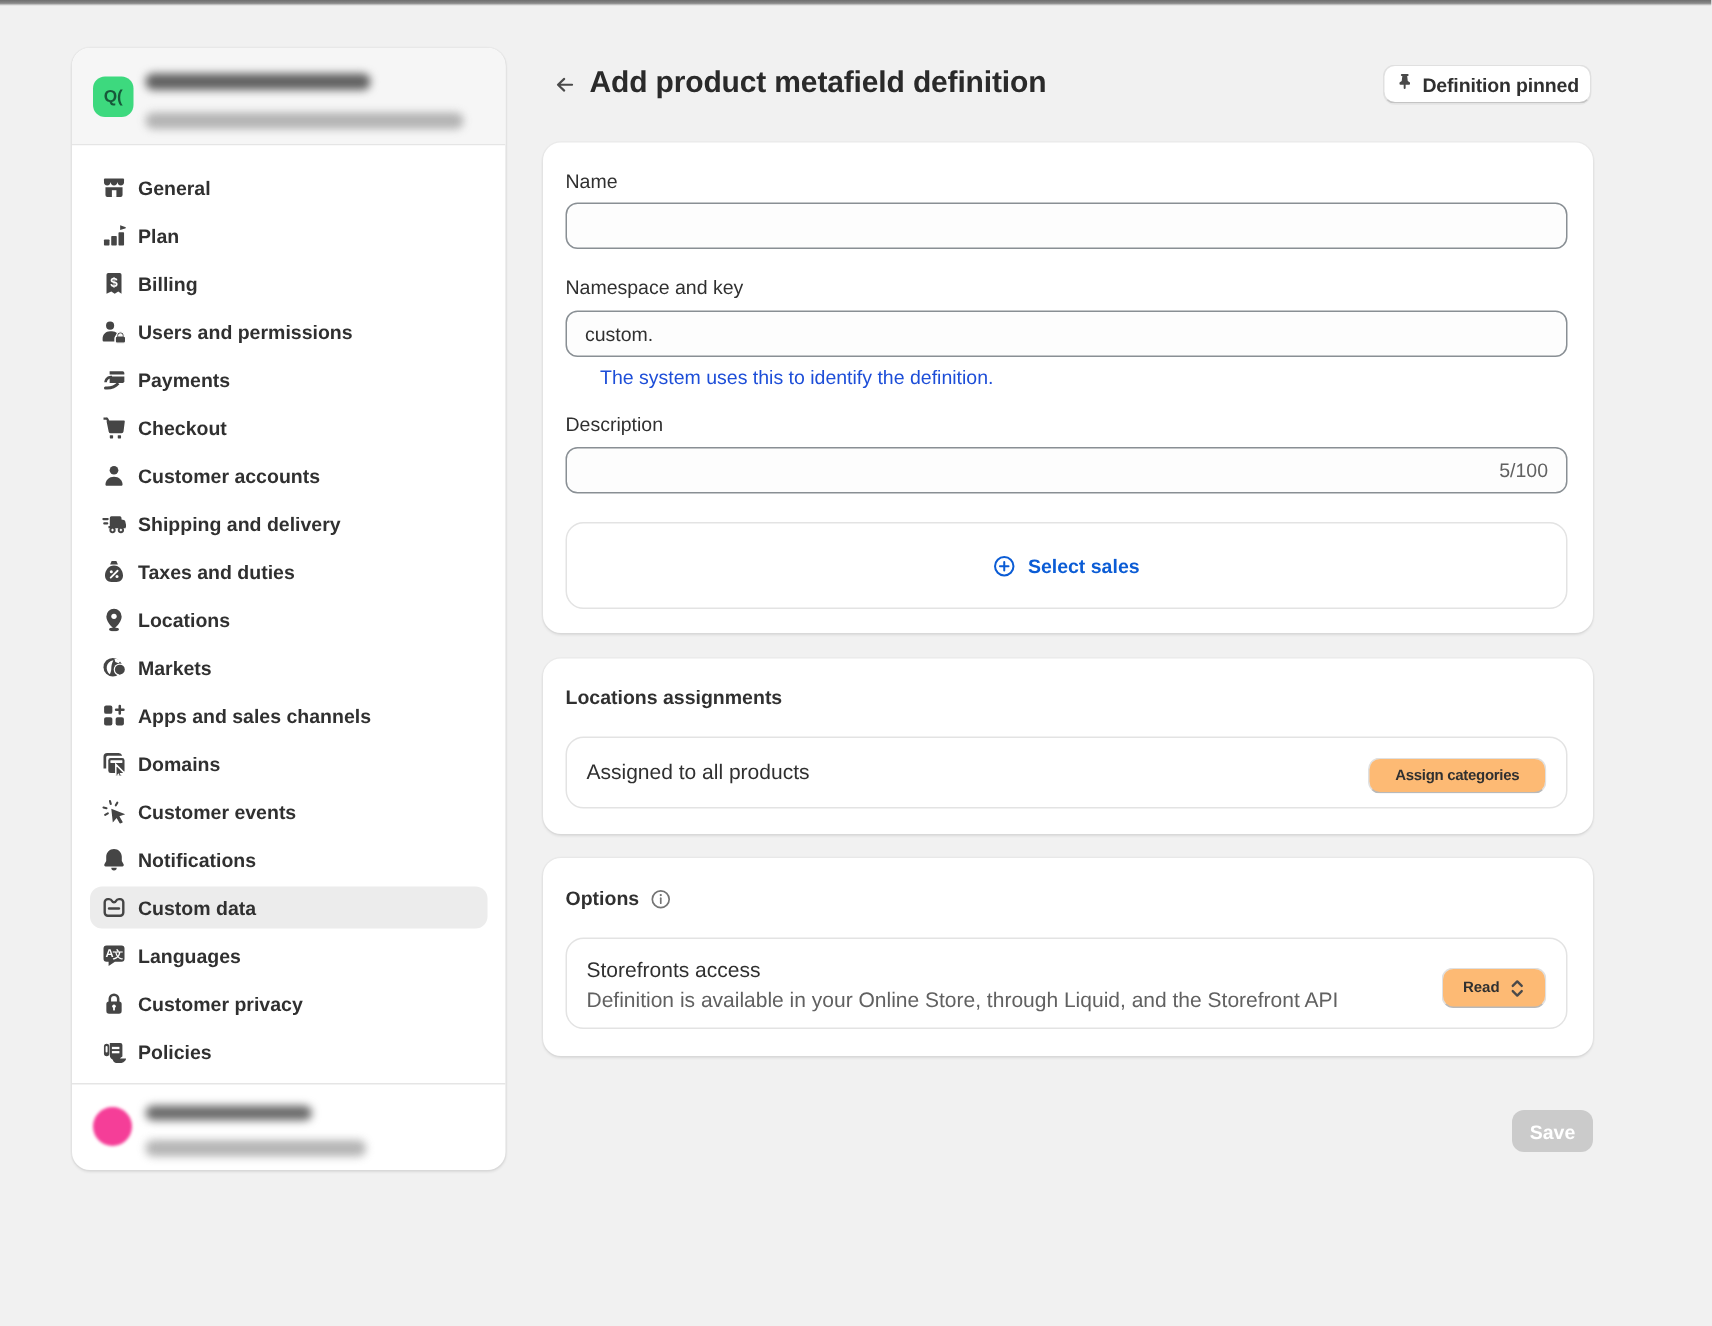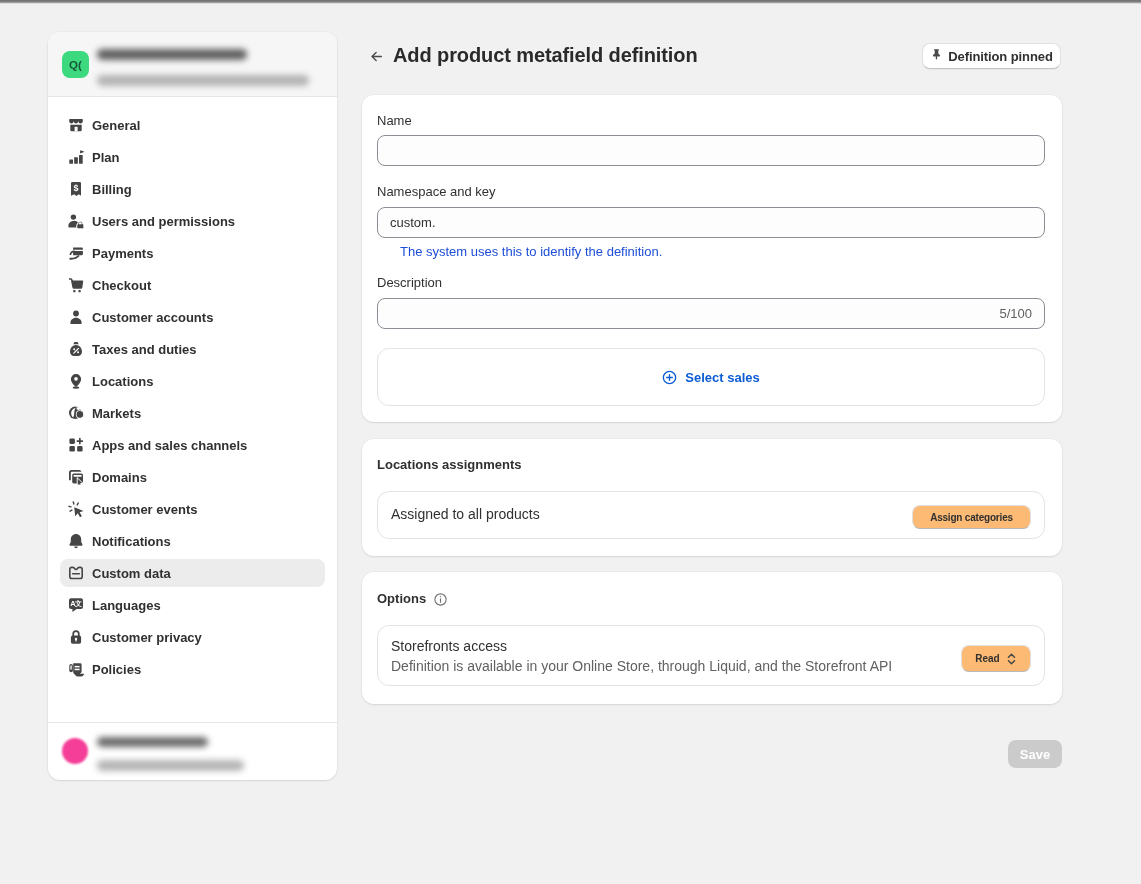--- a/index.html
+++ b/index.html
@@ -152,20 +152,34 @@
         <div class="itm"><span class="ic">
             <svg width="16" height="16" viewBox="0 0 16 16">
               <circle cx="8" cy="4.5" r="2.9" fill="#454545"></circle>
               <path fill="#454545" d="M8 8.8c-3.2 0-5.7 2.3-5.7 5.2 0 .5.4.9.9.9h9.6c.5 0 .9-.4.9-.9 0-2.9-2.5-5.2-5.7-5.2z"></path>
             </svg>
           </span>Customer accounts</div>
       </li>
       <li>
         <div class="itm"><span class="ic">
             <svg width="16" height="16" viewBox="0 0 16 16">
+              <rect x="0.2" y="4.3" width="4.3" height="1.5" rx="0.75" fill="#454545"></rect>
+              <rect x="0.8" y="7.2" width="3.4" height="1.5" rx="0.75" fill="#454545"></rect>
+              <path fill="#454545" d="M6.3 3.2h5.6a1.1 1.1 0 011.1 1.1v1l1.55.35a1.3 1.3 0 01.98 1l.47 2.25v1.4H5.2V4.3a1.1 1.1 0 011.1-1.1z"></path>
+              <path fill="#454545" d="M4.3 9.6h11.5v1.6H4.3z"></path>
+              <circle cx="7" cy="12.4" r="2.1" fill="#454545"></circle>
+              <circle cx="12.6" cy="12.4" r="2.1" fill="#454545"></circle>
+              <rect x="6.3" y="11.7" width="1.4" height="1.4" fill="#fff" transform="rotate(45 7 12.4)"></rect>
+              <rect x="11.9" y="11.7" width="1.4" height="1.4" fill="#fff" transform="rotate(45 12.6 12.4)"></rect>
+            </svg>
+          </span>Shipping and delivery</div>
+      </li>
+      <li>
+        <div class="itm"><span class="ic">
+            <svg width="16" height="16" viewBox="0 0 16 16">
               <path fill="#454545" d="M6.4 1h3.2l1 2.3H5.4z"></path>
               <path fill="#454545" d="M8 4c-3.5 0-6 3.3-6 6.7C2 13.3 3.9 15 6.2 15h3.6c2.3 0 4.2-1.7 4.2-4.3C14 7.3 11.5 4 8 4z"></path>
               <path stroke="#fff" stroke-width="1.2" stroke-linecap="round" d="M5.8 12.1l4.6-4.6"></path>
               <circle cx="6.2" cy="8.2" r="1" fill="#fff"></circle>
               <circle cx="10" cy="11.3" r="1" fill="#fff"></circle>
             </svg>
           </span>Taxes and duties</div>
       </li>
       <li>
         <div class="itm"><span class="ic">

